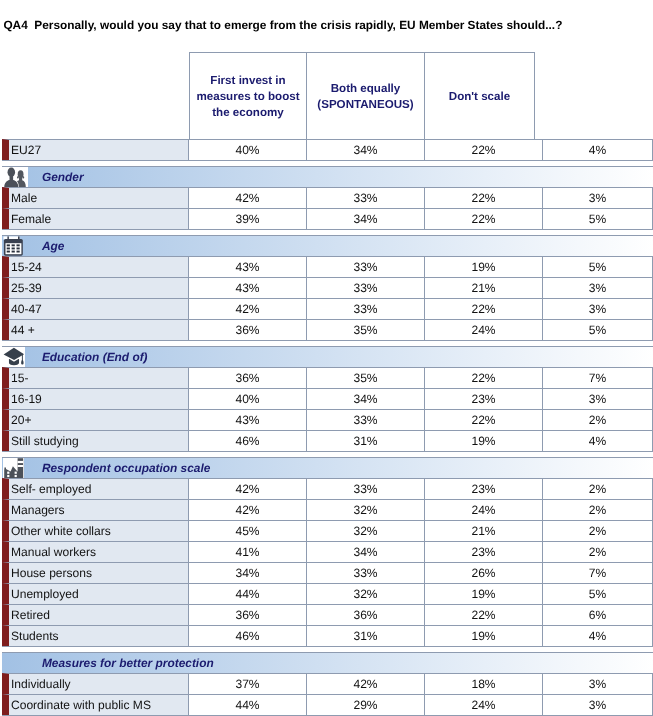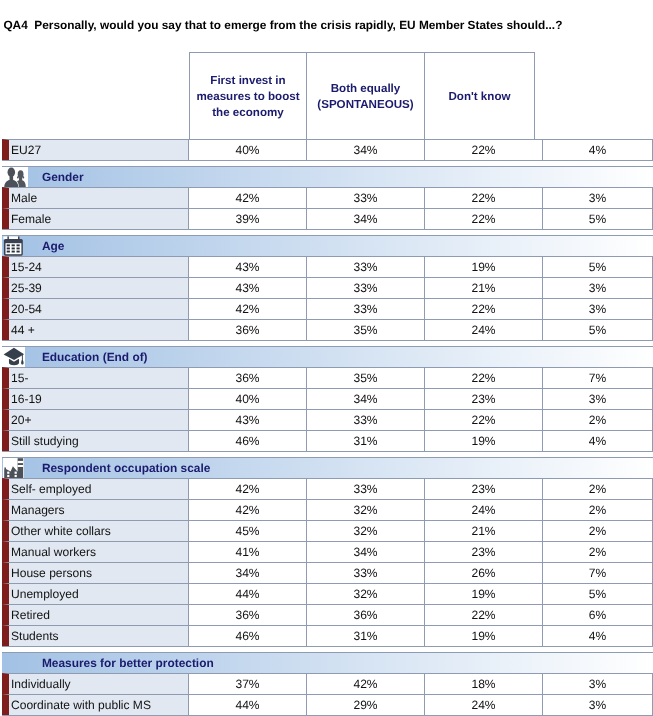--- a/index.html
+++ b/index.html
@@ -31,21 +31,21 @@
        padding-left:2.0px;font-size:12.05px;color:#111111;}
   .val{justify-content:center;background:#ffffff;font-size:12.05px;color:#111111;}
   .w118{flex:0 0 118px;width:118px;}
   .w110{flex:0 0 110px;width:110px;}
 
   .gap{height:6px;background:#fff;box-sizing:border-box;border-top:1px solid #8e9bb0;}
 
   .band{height:21px;box-sizing:border-box;
         border-top:1px solid #8e9bb0;
         background:linear-gradient(to right,#a2c1e4 0%,#ffffff 100%);
-        display:flex;align-items:flex-end;position:relative;}
+        display:flex;align-items:flex-end;position:relative;font-style:italic;}
   .bandicon{height:100%;display:flex;align-items:flex-end;justify-content:center;overflow:hidden;}
   .bandlabel{position:absolute;left:39.9px;top:0.2px;height:100%;display:flex;align-items:center;
              font-size:11.9px;font-weight:bold;color:#1b1b6e;}
   .ico{display:block;}
   .tailline{height:0;box-sizing:border-box;border-top:1px solid #8e9bb0;}
 </style>
 </head>
 <body>
 
 <div class="sheet">
@@ -61,21 +61,21 @@
         </div>
       </div>
       <div class="cell hcell w118">
         <div>
           <span>Both equally</span>
           <span>(SPONTANEOUS)</span>
         </div>
       </div>
       <div class="cell hcell w110">
         <div>
-          <span>Don't know</span>
+          <span>Don't scale</span>
         </div>
       </div>
     </div>
     <div class="row drow firstdata">
       <div class="cell lab">EU27</div>
       <div class="cell val w118">40%</div>
       <div class="cell val w118">34%</div>
       <div class="cell val w118">22%</div>
       <div class="cell val w110">4%</div>
     </div>
@@ -147,21 +147,21 @@
       <div class="cell val w110">5%</div>
     </div>
     <div class="row drow">
       <div class="cell lab">25-39</div>
       <div class="cell val w118">43%</div>
       <div class="cell val w118">33%</div>
       <div class="cell val w118">21%</div>
       <div class="cell val w110">3%</div>
     </div>
     <div class="row drow">
-      <div class="cell lab">20-54</div>
+      <div class="cell lab">40-47</div>
       <div class="cell val w118">42%</div>
       <div class="cell val w118">33%</div>
       <div class="cell val w118">22%</div>
       <div class="cell val w110">3%</div>
     </div>
     <div class="row drow">
       <div class="cell lab">44 +</div>
       <div class="cell val w118">36%</div>
       <div class="cell val w118">35%</div>
       <div class="cell val w118">24%</div>

